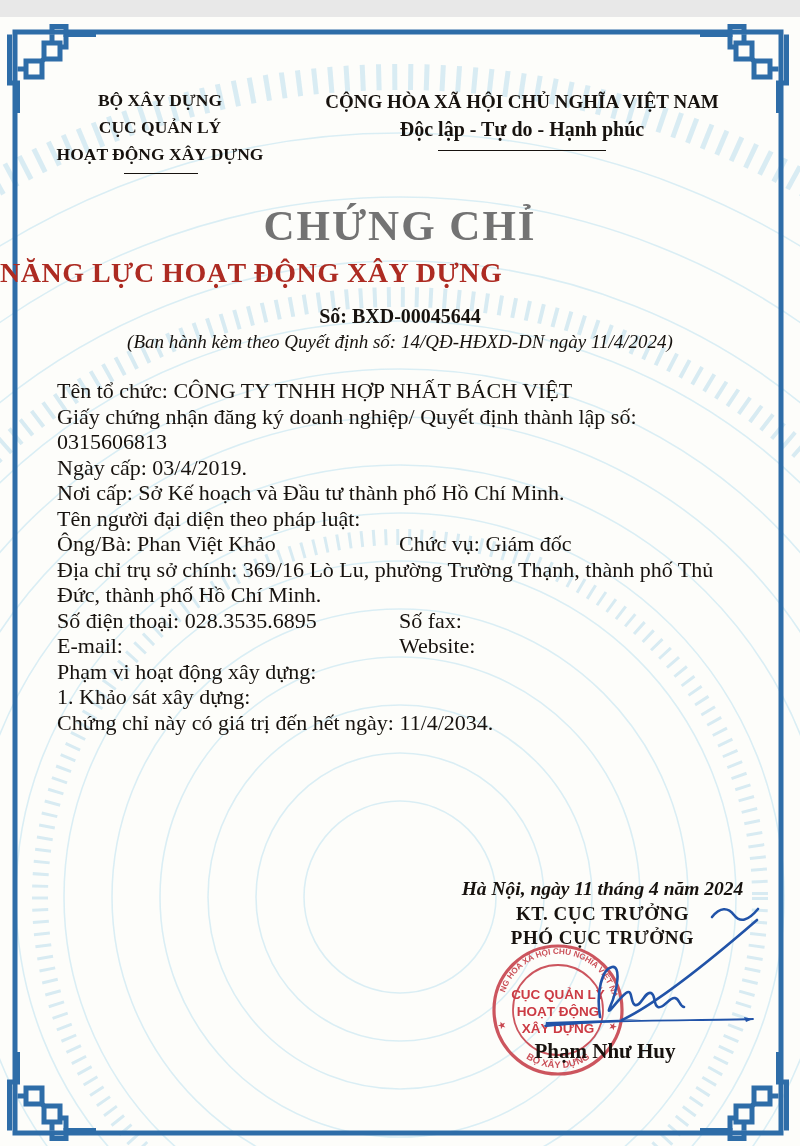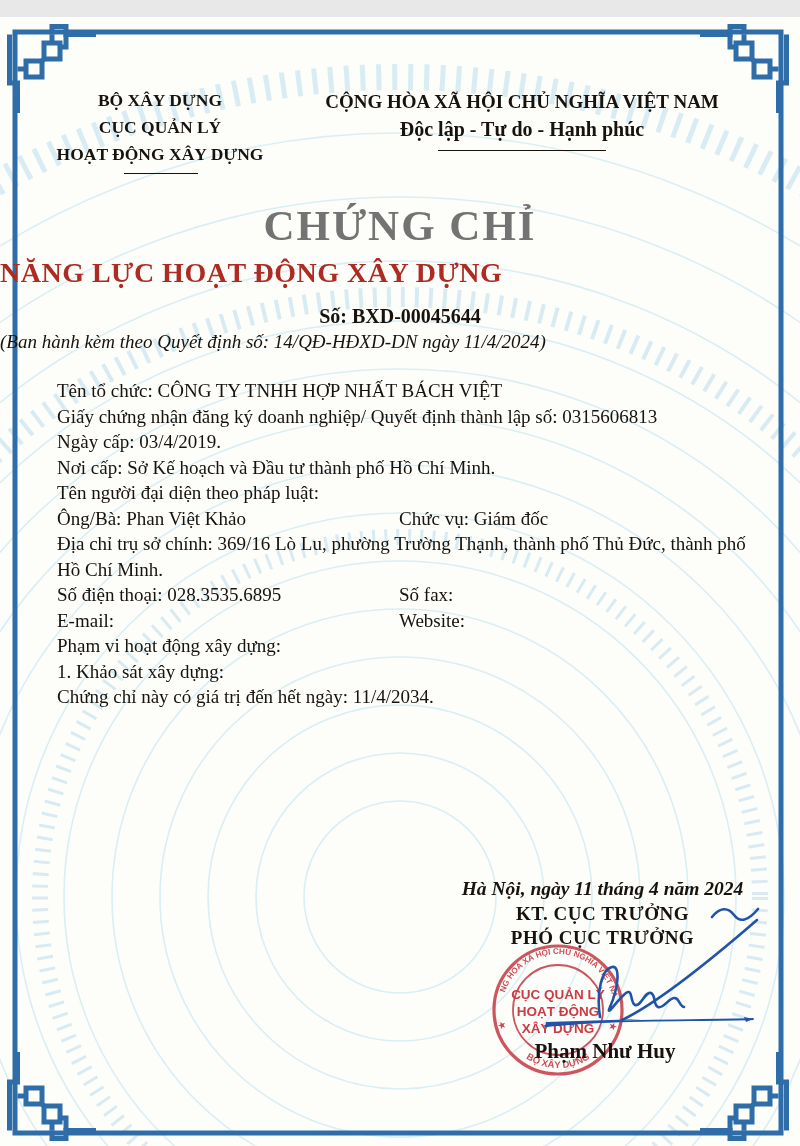--- a/index.html
+++ b/index.html
@@ -20,24 +20,24 @@
   .issuer-rule{left:124px;top:156px;width:74px;border-top:1.6px solid #17120e;}
   .motto{left:310px;top:72px;width:424px;text-align:center;font-weight:bold;}
   .motto-l1{font-size:19px;line-height:26px;}
   .motto-l2{font-size:20px;line-height:28px;}
   .motto-rule{left:438px;top:133px;width:168px;border-top:1.6px solid #17120e;}
 
   
   .cert-title{left:0;top:184px;width:800px;text-align:center;color:#737373;font-weight:bold;font-size:43px;letter-spacing:2px;}
   .cert-subtitle{left:0;top:240px;width:800px;text-align:left;color:#ad2b22;font-weight:bold;font-size:28px;letter-spacing:.5px;}
   .cert-number{left:0;top:288px;width:800px;text-align:center;font-weight:bold;font-size:20px;}
-  .issuance{left:0;top:314px;width:800px;font-style:italic;font-size:19px;}
+  .issuance{left:0;top:314px;width:800px;text-align:center;font-style:italic;font-size:19px;}
 
   
-  .info{left:57px;top:361px;width:690px;font-size:19px;line-height:25.5px;}
+  .info{left:57px;top:361px;width:690px;font-size:22px;line-height:25.5px;}
   .row{position:relative;}
   .col2{position:absolute;left:342px;top:0;}
 
   
   .sig-col{left:420px;top:859px;width:365px;text-align:center;}
   .sig-date{font-size:19.5px;font-weight:bold;font-style:italic;line-height:26px;}
   .sig-t{font-size:19px;font-weight:bold;line-height:24px;letter-spacing:.5px;}
   .signer{left:430px;top:1022px;width:350px;text-align:center;font-weight:bold;font-size:21px;}
 
   .stamp{left:483px;top:918px;width:150px;height:150px;}

